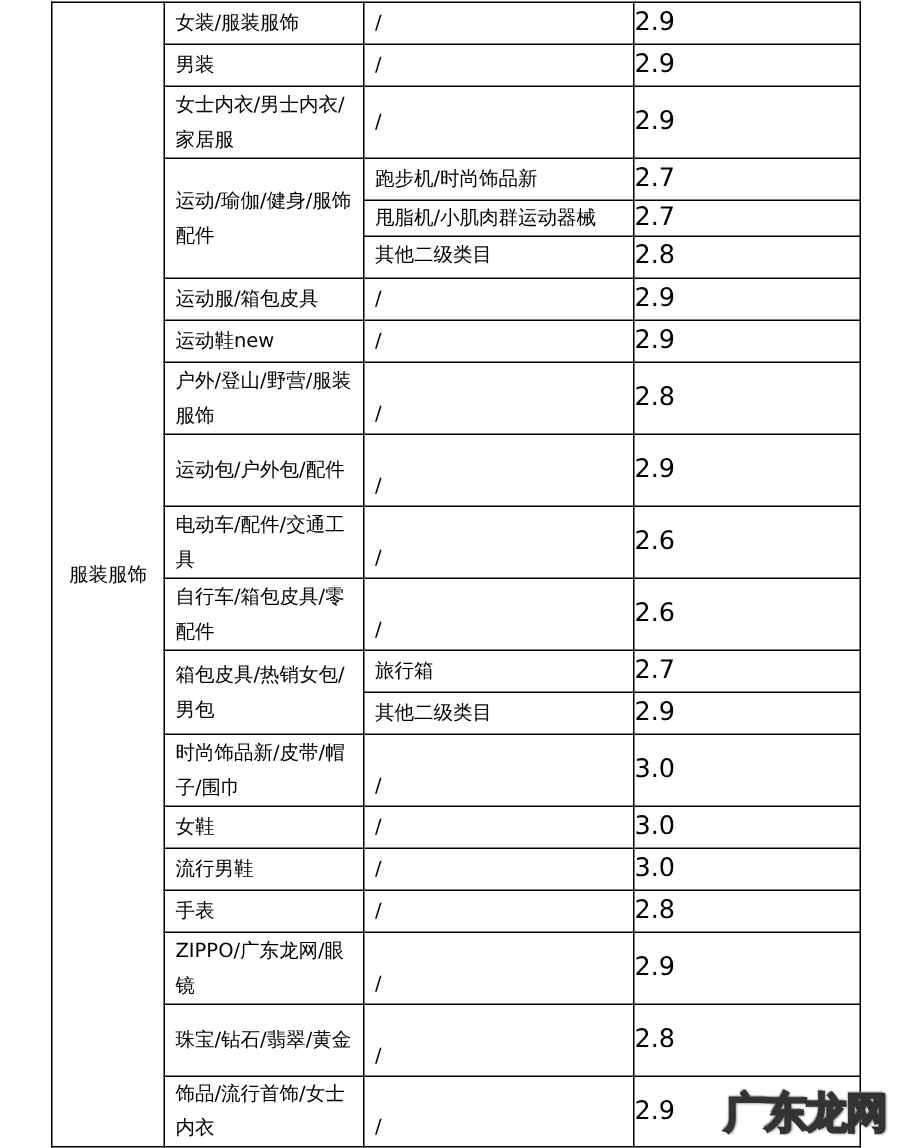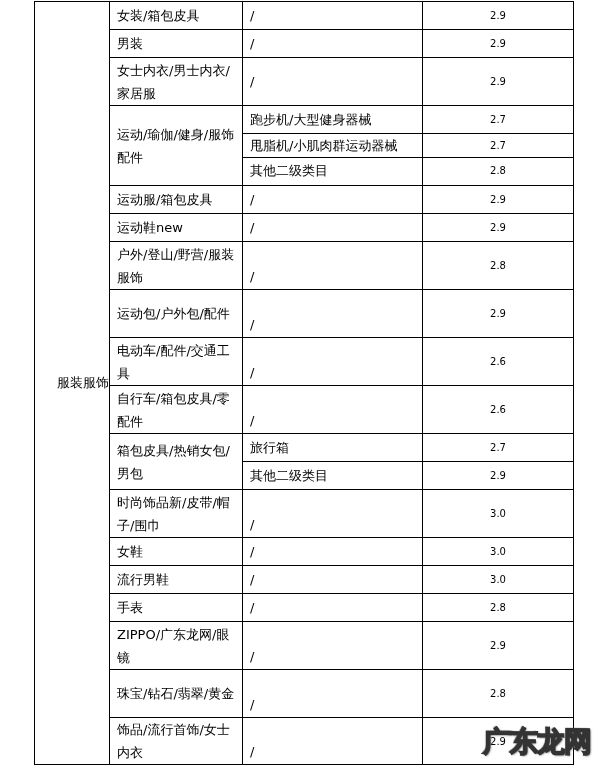--- a/index.html
+++ b/index.html
@@ -1,64 +1,64 @@
 <!DOCTYPE html>
 <html><head>
 <meta charset="utf-8">
 <style>
   html, body { margin: 0; padding: 0; background: #ffffff; }
   body { width: 616px; height: 765px; position: relative; overflow: hidden;
          font-family: "DejaVu Sans", "Liberation Sans", sans-serif; color: #000; }
   .tbl { position: absolute; left: 34px; top: 1px; border-collapse: collapse; table-layout: fixed; }
   .tbl td { border: 1.5px solid #000; padding: 0 0 0 7px; font-size: 13px; line-height: 23px;
             vertical-align: middle; box-sizing: border-box; overflow: hidden; }
-  .tbl td.val { text-align: center; padding: 0; font-size: 10px; margin-top: 29px; }
+  .tbl td.val { text-align: left; padding: 0; font-size: 17px; margin-top: 29px; }
   .tbl td.top { vertical-align: top; padding-top: 1px; }
   .tbl td.sub-bottom { vertical-align: bottom; padding-bottom: 1px; }
-  .tbl td.cat { text-align: right; padding: 0; font-family: Liberation Mono, monospace; }
+  .tbl td.cat { text-align: center; padding: 0; }
   .tbl tr:first-child td { border-top-width: 1.5px; }
   .watermark { position: absolute; left: 483px; top: 723px; font-size: 28px; font-weight: bold;
                color: #c2410c; letter-spacing: -1px;
                -webkit-text-stroke: 1.5px #333; text-shadow: 1px 1px 2px #555, -1px -1px 1px #888;
                font-family: "DejaVu Sans", sans-serif; pointer-events: none; }
 </style>
 </head>
 <body>
 
 <table class="tbl">
   <colgroup>
     <col style="width:75px">
       <col style="width:133px">
       <col style="width:180px">
       <col style="width:151px">
   </colgroup>
   <tbody>
 
     <tr style="height:28px">
       <td class="cat" rowspan="21">服装服饰</td>
-      <td>女装/箱包皮具</td>
+      <td>女装/服装服饰</td>
       <td>/</td>
       <td class="val">2.9</td>
     </tr>
 
     <tr style="height:28px">
       <td>男装</td>
       <td>/</td>
       <td class="val">2.9</td>
     </tr>
 
     <tr style="height:48px">
       <td>女士内衣/男士内衣/家居服</td>
       <td>/</td>
       <td class="val">2.9</td>
     </tr>
 
     <tr style="height:28px">
       <td rowspan="3">运动/瑜伽/健身/服饰配件</td>
-      <td>跑步机/大型健身器械</td>
+      <td>跑步机/时尚饰品新</td>
       <td class="val">2.7</td>
     </tr>
     <tr style="height:23px">
       <td>甩脂机/小肌肉群运动器械</td>
       <td class="val">2.7</td>
     </tr>
     <tr style="height:28px">
       <td class="top">其他二级类目</td>
       <td class="val top">2.8</td>
     </tr>

